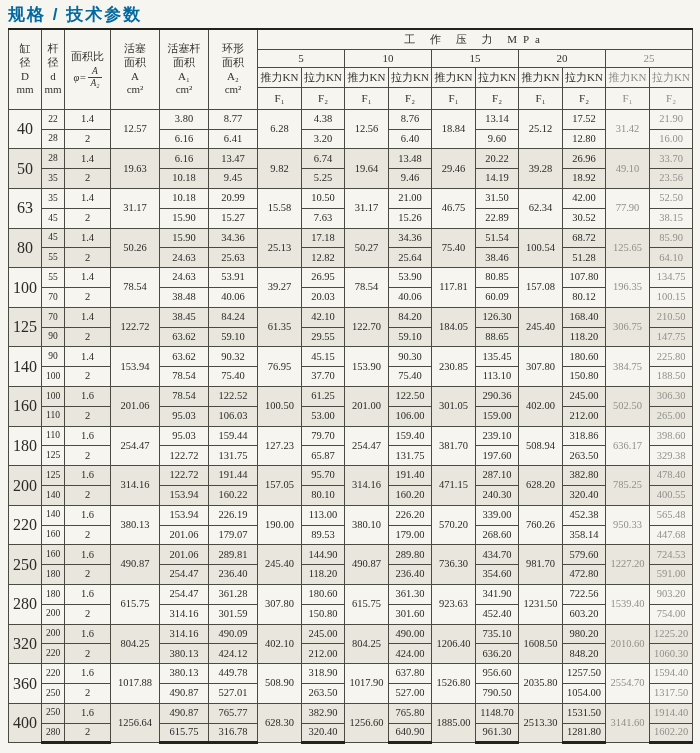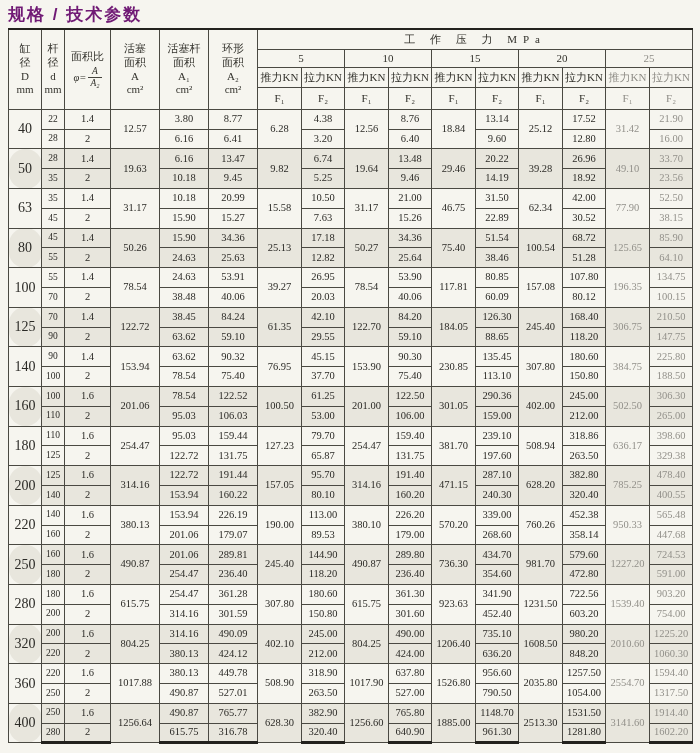--- a/index.html
+++ b/index.html
@@ -9,21 +9,21 @@
     background: #f6f5ef;
     font-family: "Liberation Serif", serif;
     color: #2b2a26;
     overflow: hidden;
   }
   .page-title {
     font-family: "Liberation Sans", sans-serif;
     font-weight: bold;
     font-size: 17px;
     letter-spacing: 2px;
-    color: #701a75;
+    color: #0369a1;
     padding: 5px 0 3px 8px;
     line-height: 1.2;
   }
   table.spec {
     border-collapse: collapse;
     table-layout: fixed;
     margin-left: 8px;
     width: 684px;
   }
   .spec th, .spec td {
@@ -52,21 +52,21 @@
   }
   .frac { display: inline-flex; flex-direction: column; align-items: center; line-height: 1.05; font-size: 9.5px; }
   .frac .den { border-top: 1px solid #44433c; padding: 1px 2px 0 2px; }
   .frac .num { padding: 0 2px; }
   .spec tbody td {
     font-size: 10.5px;
     height: 19.8px;
     line-height: 1;
     color: #2b2a26;
   }
-  .spec tbody td.bore { font-size: 14px; border-radius: 16px; }
+  .spec tbody td.bore { font-size: 16px; }
   .spec tbody td.rod  { font-size: 9.5px; }
   
   .spec tbody tr:nth-child(4n+3) td,
   .spec tbody tr:nth-child(4n+4) td { background: #e8e6dd; }
   
   .spec .faded { color: #92908a; }
   .spec thead th.faded { color: #8f8d87; }
 </style>
 </head>
 <body>

